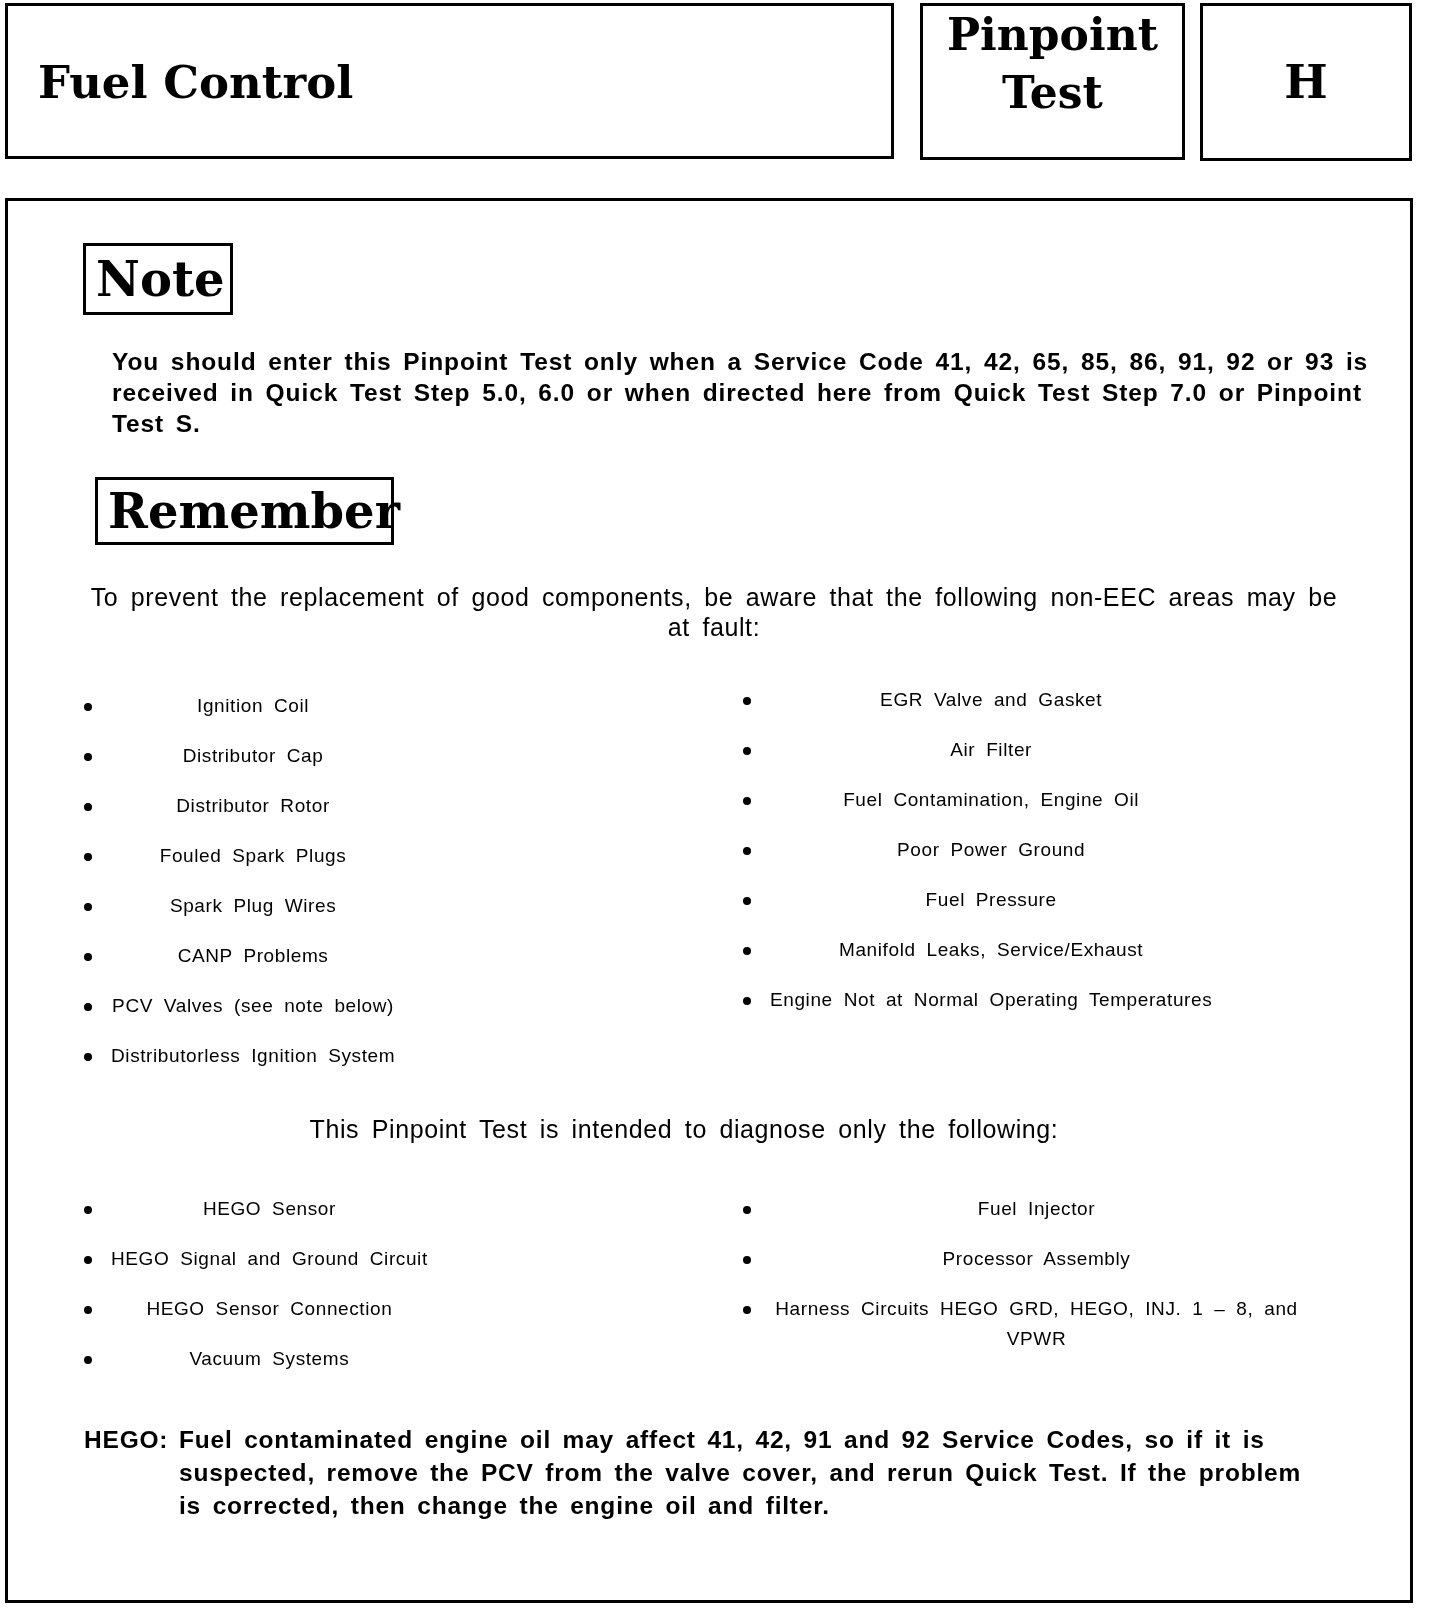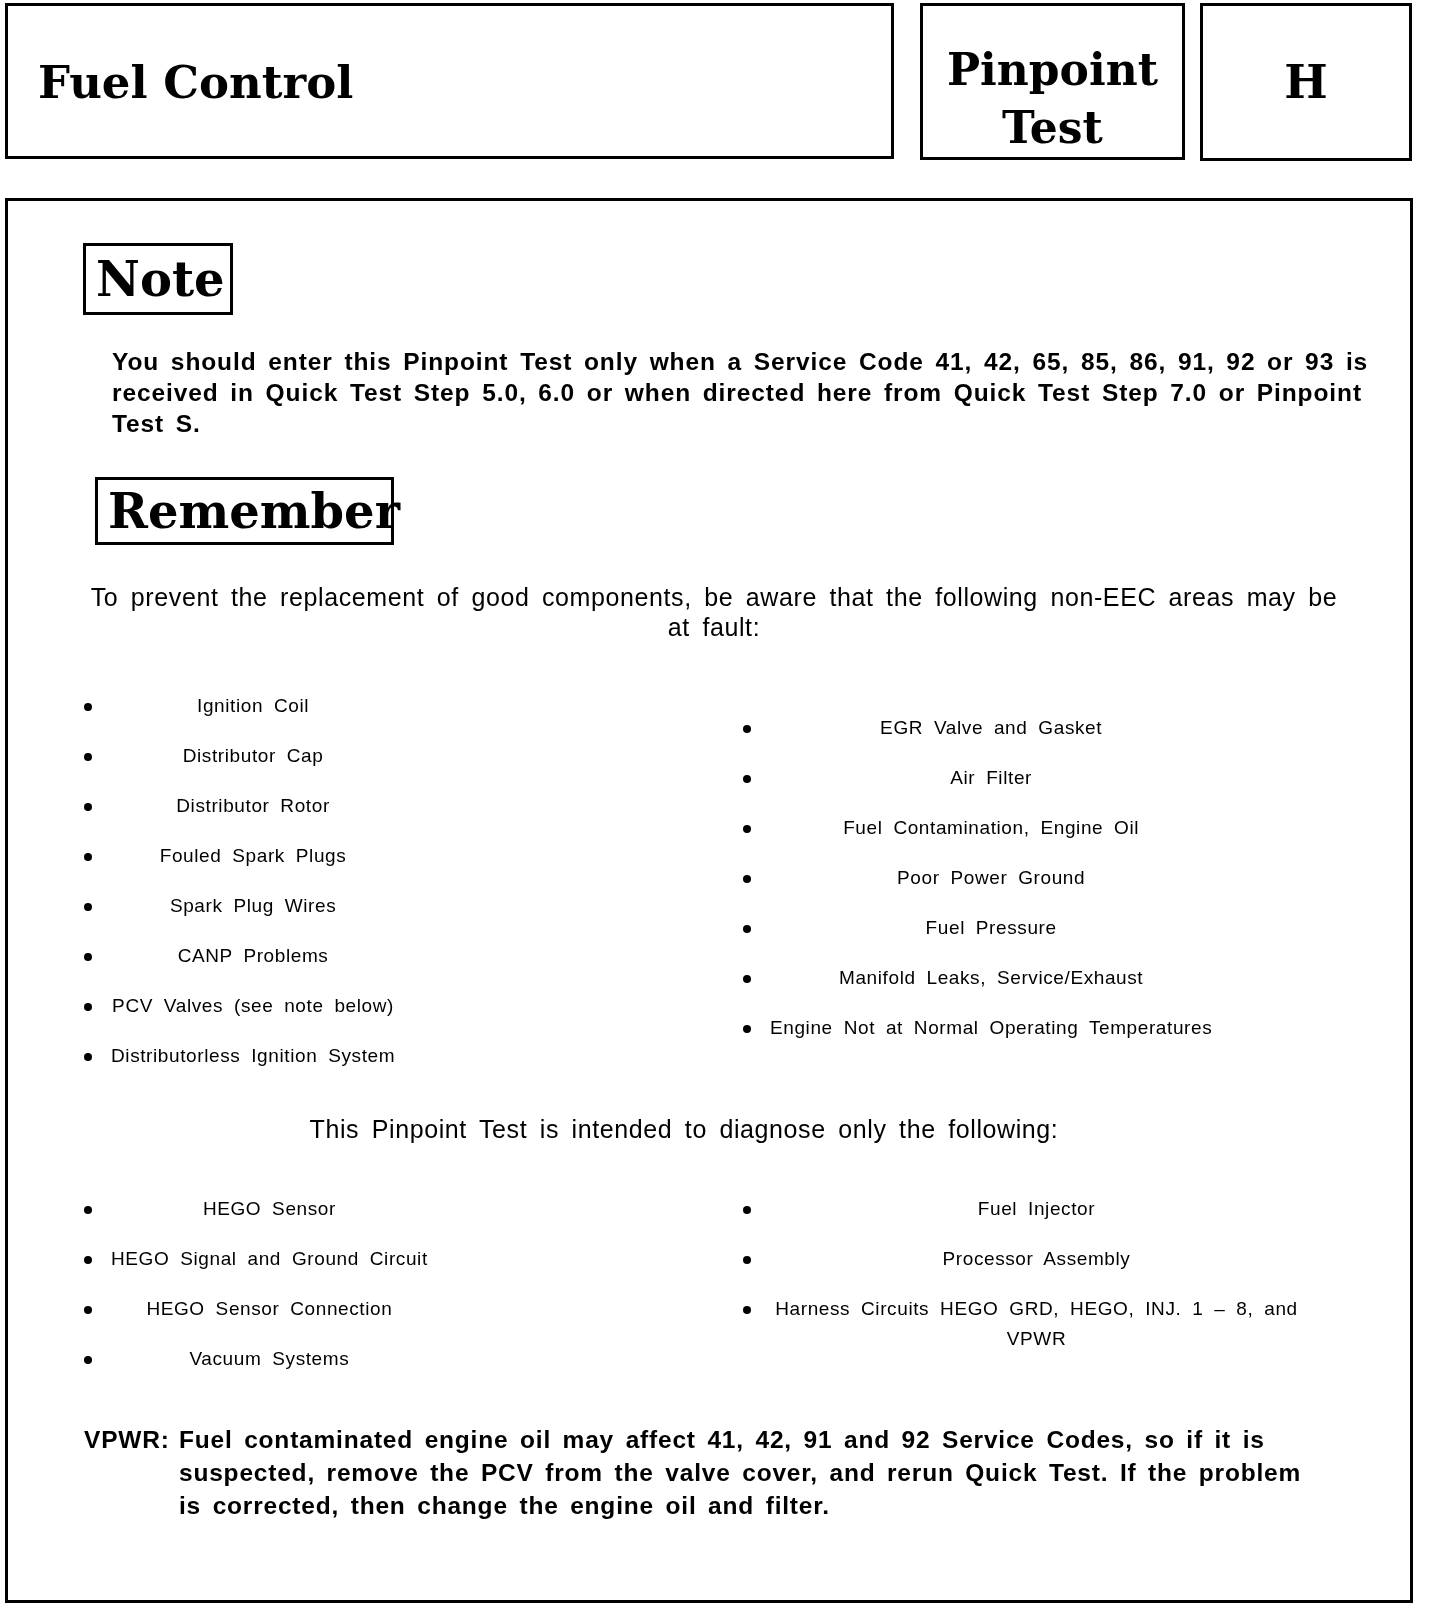--- a/index.html
+++ b/index.html
@@ -4,40 +4,40 @@
   <style>
     html, body { margin: 0; padding: 0; background: #ffffff; }
     body {
       width: 1440px; height: 1608px; position: relative; overflow: hidden;
       color: #000; font-family: "Liberation Sans", sans-serif;
     }
     .box { position: absolute; border: 3px solid #000; box-sizing: border-box; background: #fff; }
     .serif { font-family: "DejaVu Serif", "Liberation Serif", serif; font-weight: bold; }
     #title-box { left: 5px; top: 3px; width: 889px; height: 156px; }
     #title-box .t { position: absolute; left: 30px; top: 50px; font-size: 45px; letter-spacing: 0px; }
-    #pinpoint-box { left: 920px; top: 3px; width: 265px; height: 157px; display: flex; align-items: flex-end; justify-content: center; text-align: center; }
+    #pinpoint-box { left: 920px; top: 3px; width: 265px; height: 157px; display: flex; align-items: flex-start; justify-content: center; text-align: center; }
     #pinpoint-box .t { font-size: 44px; line-height: 58px; }
     #letter-box { left: 1200px; top: 3px; width: 212px; height: 158px; display: flex; align-items: center; justify-content: center; }
     #letter-box .t { font-size: 46px; }
     #main-box { left: 5px; top: 198px; width: 1408px; height: 1405px; border-width: 3px; }
     .label-box { position: absolute; border: 3px solid #000; box-sizing: border-box; padding: 0 10px; display: flex; align-items: center; }
     .label-box .t { font-size: 48px; }
     #note-label { left: 75px; top: 42px; width: 150px; height: 72px; }
     #remember-label { left: 75px; top: 276px; width: 299px; height: 68px; margin-left: 12px; }
     .bold-para { position: absolute; left: 76px; font-weight: bold; font-size: 24.5px; line-height: 31px; letter-spacing: 0.9px; word-spacing: 4px; margin-left: 28px; }
     #note-text { top: 145px; width: 1260px; }
     .para { position: absolute; left: 76px; font-size: 25px; line-height: 30px; letter-spacing: 0.6px; word-spacing: 5px; text-align: center; }
     #remember-text { top: 381px; width: 1260px; }
     #diag-text { top: 913px; width: 1200px; }
     .list { position: absolute; margin: 0; padding: 0; list-style: none; }
     .list li { position: relative; padding-left: 27px; font-size: 19px; letter-spacing: 0.6px; word-spacing: 5px; line-height: 30px; text-align: center; }
     .list li .bullet { position: absolute; left: 0; top: 12px; width: 8px; height: 8px; border-radius: 50%; background: #000; }
     #faults-left { left: 76px; top: 490px; }
     #faults-left li { height: 50px; }
-    #faults-right { left: 735px; top: 512px; }
+    #faults-right { left: 735px; top: 484px; }
     #faults-right li { height: 50px; }
     #diag-left { left: 76px; top: 993px; }
     #diag-left li { height: 50px; }
     #diag-right { left: 735px; top: 993px; width: 560px; }
     #diag-right li { margin-bottom: 20px; }
     #final-note { position: absolute; left: 76px; top: 1222px; width: 1240px; font-weight: bold; font-size: 24.5px; line-height: 33px; letter-spacing: 0.8px; word-spacing: 4px; }
     #final-note .lbl { position: absolute; left: 0; top: 0; }
     #final-note .body { display: block; padding-left: 95px; }
   </style>
 </head>
@@ -98,16 +98,16 @@
     <li><span class="bullet"></span><span>Vacuum Systems</span></li>
   </ul>
 
   <ul class="list" id="diag-right">
     <li style="height:30px;"><span class="bullet"></span><span>Fuel Injector</span></li>
     <li style="height:30px;"><span class="bullet"></span><span>Processor Assembly</span></li>
     <li><span class="bullet"></span><span>Harness Circuits HEGO GRD, HEGO, INJ. 1 – 8, and VPWR</span></li>
   </ul>
 
   <div id="final-note">
-    <span class="lbl">VPWR:</span>
+    <span class="lbl">HEGO:</span>
     <span class="body">Fuel contaminated engine oil may affect 41, 42, 91 and 92 Service Codes, so if it is suspected, remove the PCV from the valve cover, and rerun Quick Test. If the problem is corrected, then change the engine oil and filter.</span>
   </div>
 </div>
 
 </body></html>

